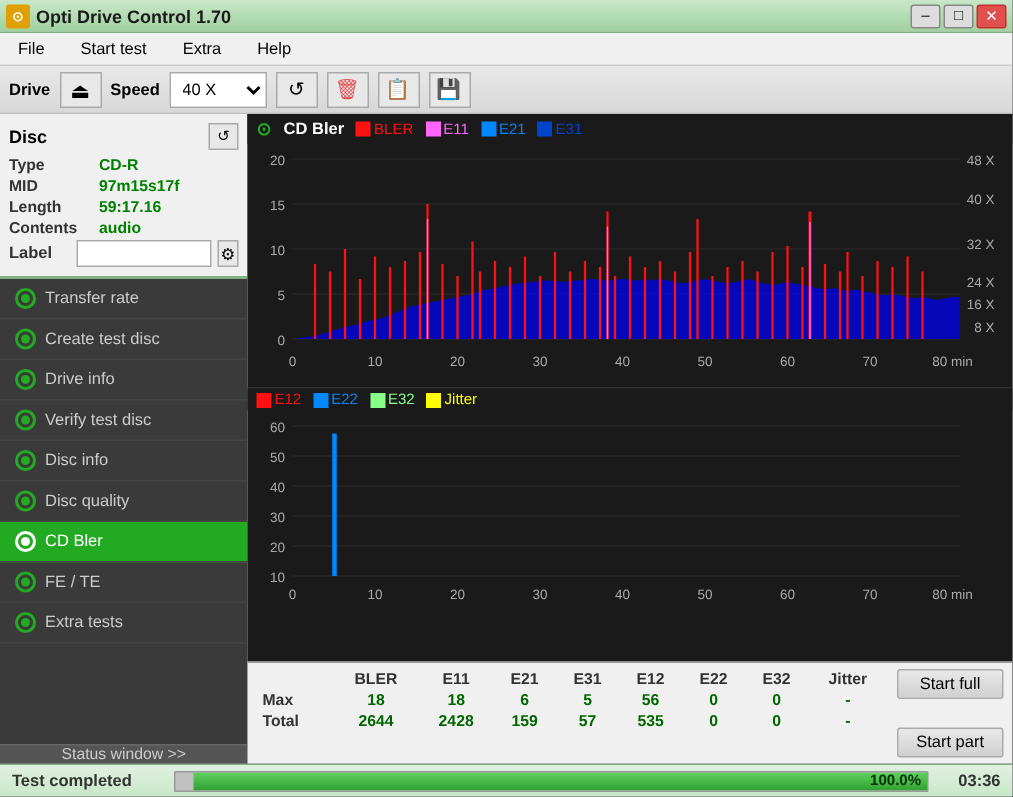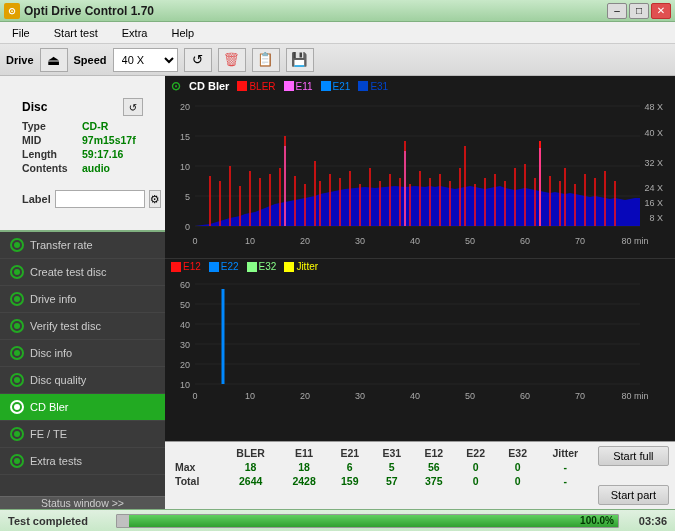--- a/index.html
+++ b/index.html
@@ -57,30 +57,30 @@
     
     #sidebar {
       width: 165px;
       background: #3a3a3a;
       display: flex;
       flex-direction: column;
       overflow: hidden;
     }
     #disc-panel {
       background: #f0f0f0;
-      padding: 22px;
+      padding: 6px;
       border-bottom: 2px solid #80b080;
     }
     .disc-header { display: flex; justify-content: space-between; align-items: center; margin-bottom: 4px; }
     .disc-title { font-weight: 700; font-size: 12px; }
     .disc-icon-btn { width: 20px; height: 18px; background: #e8e8e8; border: 1px solid #aaa; cursor: pointer; display: flex; align-items: center; justify-content: center; font-size: 10px; }
     .disc-row { display: flex; margin-bottom: 2px; font-size: 10.5px; }
     .disc-key { width: 60px; color: #333; font-weight: 600; }
     .disc-val { color: #008000; font-weight: 600; }
-    .label-row { display: flex; align-items: center; gap: 4px; margin-top: 16px; }
+    .label-row { display: flex; align-items: center; gap: 4px; margin-top: 2px; }
     .label-input { width: 90px; height: 18px; border: 1px solid #aaa; background: white; font-size: 10px; padding: 0 2px; }
     .label-gear { width: 20px; height: 18px; background: #e8e8e8; border: 1px solid #aaa; cursor: pointer; display: flex; align-items: center; justify-content: center; font-size: 11px; }
 
     .sidebar-items { flex: 1; overflow-y: auto; }
     .sidebar-item {
       display: flex;
       align-items: center;
       padding: 6px 10px;
       cursor: pointer;
       color: #ccc;
@@ -448,21 +448,21 @@
               <td>0</td>
               <td>0</td>
               <td>-</td>
             </tr>
             <tr>
               <td class="row-label">Total</td>
               <td>2644</td>
               <td>2428</td>
               <td>159</td>
               <td>57</td>
-              <td>375</td>
+              <td>535</td>
               <td>0</td>
               <td>0</td>
               <td>-</td>
             </tr>
           </tbody>
         </table>
         <div class="stats-right">
           <button class="stats-btn">Start full</button>
           <button class="stats-btn">Start part</button>
         </div>

